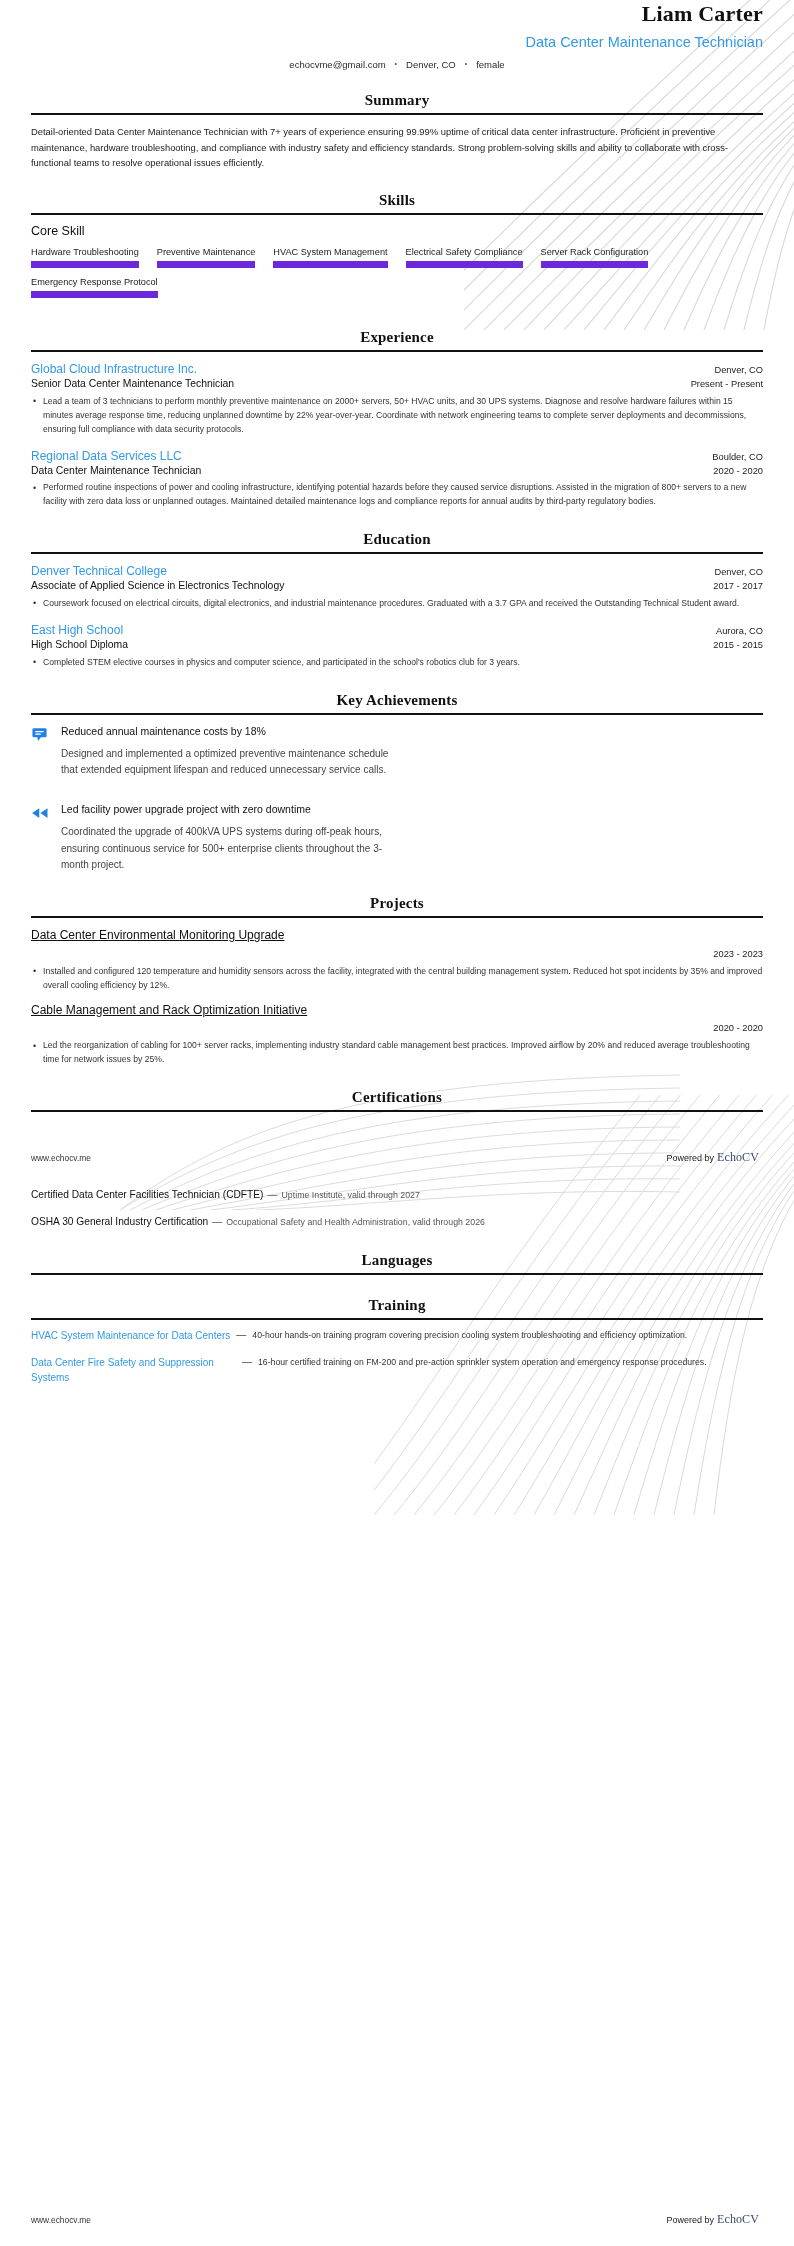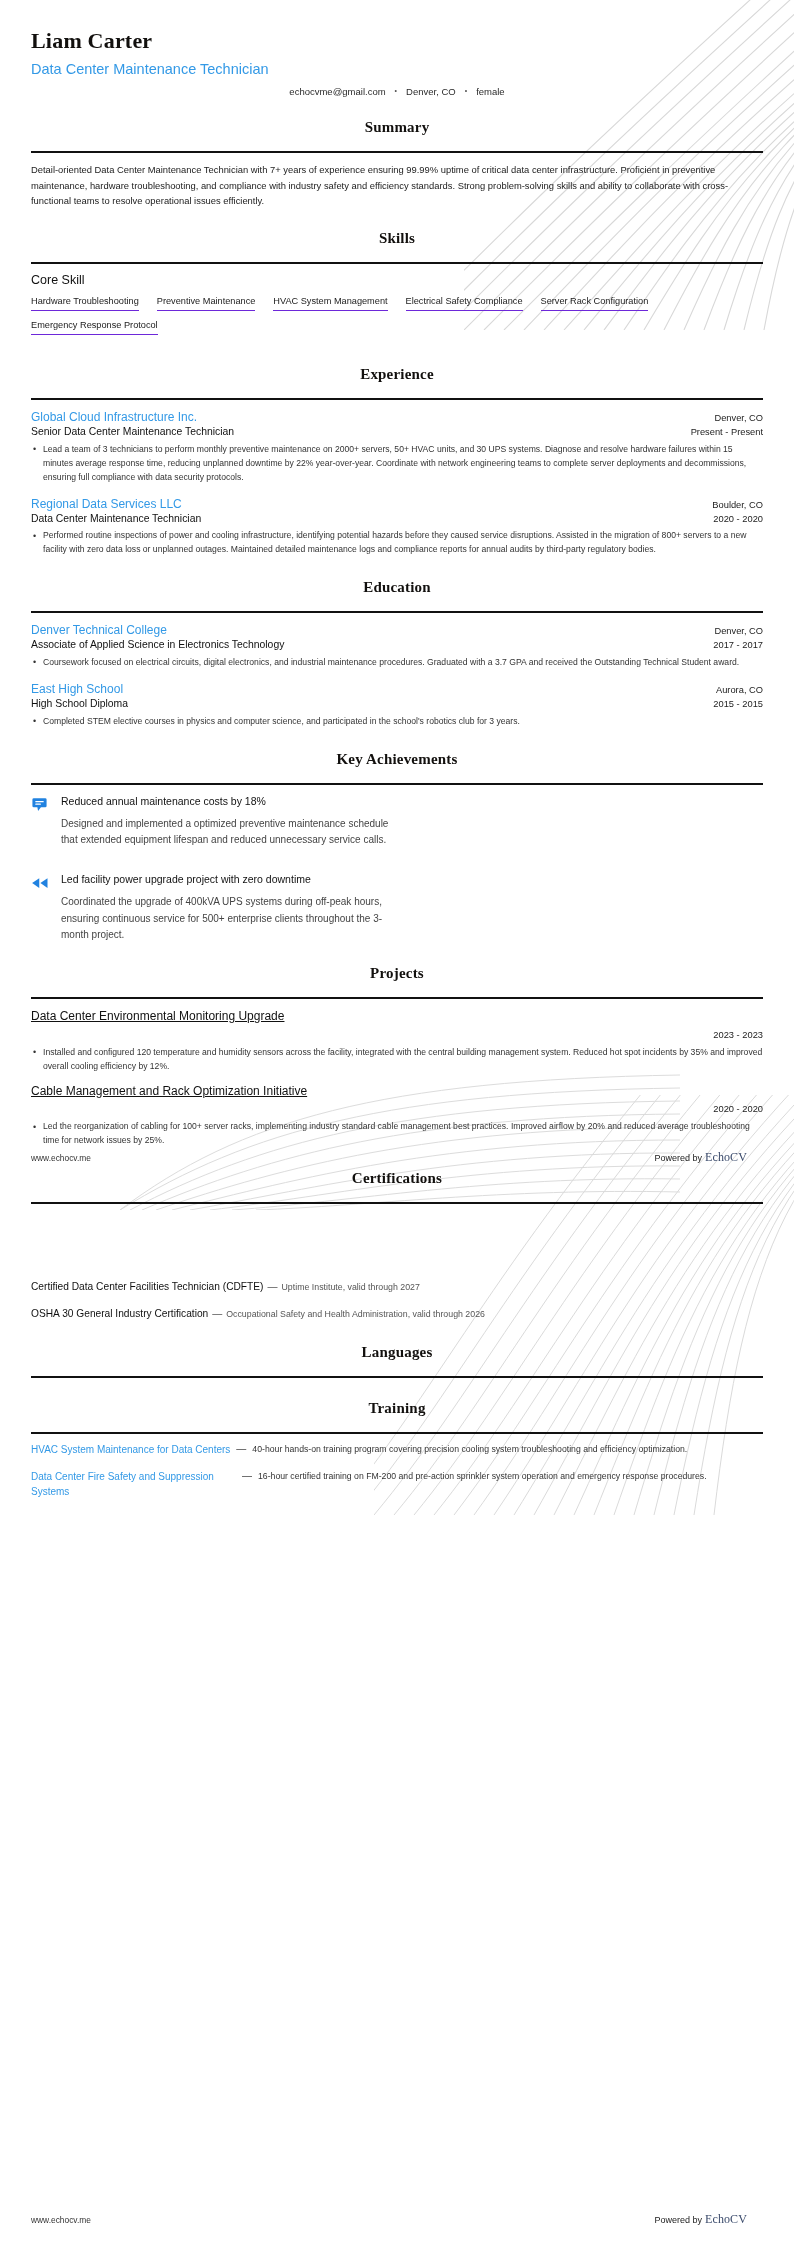--- a/index.html
+++ b/index.html
@@ -20,55 +20,55 @@
 
   
   .wave-art { position: absolute; pointer-events: none; z-index: 0; }
   .wave-tr { top: 0; right: 0; width: 330px; height: 330px; }
   .wave-mid { top: 1095px; right: 0; width: 420px; height: 420px; }
   .wave-mid2 { top: 1050px; left: 120px; width: 560px; height: 160px; }
 
   .content { position: relative; z-index: 2; padding: 0 31px; }
 
   
-  .hdr { text-align: left; padding-top: 27px; }
+  .hdr { text-align: right; }
   .hdr-name {
     font-family: "Liberation Serif", serif;
     font-size: 22px; font-weight: bold; letter-spacing: .2px;
     color: #12100e; line-height: 1.25;
   }
   .hdr-title {
     font-size: 14.5px; color: #3399e6; margin-top: 5px; line-height: 1.3;
   }
   .hdr-contact {
     margin-top: 8px; font-size: 9.5px; color: #2b2b2b;
     display: flex; justify-content: center; align-items: center; gap: 9px;
   }
   .dot-sep { font-size: 7px; color: #555; position: relative; top: -1px; }
 
   
   .section { margin-top: 22px; }
   .section-head {
     font-family: "Liberation Serif", serif;
     font-size: 15px; font-weight: bold; text-align: center;
-    color: #12100e; letter-spacing: .2px; padding-bottom: 15px;
+    color: #12100e; letter-spacing: .2px; padding-bottom: 4px;
   }
   .section-rule { border-bottom: 2px solid #111; margin-bottom: 9px; }
 
   
   .summary-text {
     font-size: 9.4px; line-height: 1.62; color: #222; text-align: left;
   }
 
   
   .skills-group-title { font-size: 12.5px; color: #111; margin-bottom: 9px; }
   .skill-row { display: flex; flex-wrap: wrap; gap: 0 18px; }
   .skill-chip {
     font-size: 9.2px; color: #222; padding-bottom: 4px;
-    border-bottom: 1px solid #6d28d9; margin-bottom: 9px; white-space: nowrap;
+    border-bottom: 7px solid #6d28d9; margin-bottom: 9px; white-space: nowrap;
   }
 
   
   .entry { margin-bottom: 11px; }
   .entry-row { display: flex; justify-content: space-between; align-items: baseline; }
   .entry-org { font-size: 12px; color: #3399e6; line-height: 1.35; }
   .entry-loc { font-size: 9.3px; color: #222; white-space: nowrap; padding-left: 10px; }
   .entry-role { font-size: 10.4px; color: #111; line-height: 1.4; }
   .entry-date { font-size: 9.3px; color: #222; white-space: nowrap; padding-left: 10px; }
   .bullets { margin-top: 3px; list-style: none; }
@@ -112,21 +112,21 @@
   .lang-fill { height: 100%; background: #2182e0; border-radius: 2px; }
 
   
   .train { display: flex; align-items: flex-start; margin-bottom: 13px; }
   .train-name { font-size: 10px; color: #3399e6; line-height: 1.45; flex: 0 0 auto; max-width: 205px; }
   .train-dash { font-size: 10px; color: #444; padding: 0 6px; flex: 0 0 auto; }
   .train-desc { font-size: 8.7px; color: #333; line-height: 1.6; flex: 1 1 auto; }
 
   
   .page-footer {
-    position: absolute; left: 31px; right: 47px;
+    position: absolute; left: 31px; right: 35px;
     display: flex; justify-content: space-between; align-items: baseline;
     z-index: 3;
   }
   .footer-url { font-size: 8.4px; color: #333; }
   .footer-brand { font-size: 9px; color: #222; }
   .footer-brand .brand-mark {
     font-family: "Liberation Serif", serif; font-size: 12px; color: #3a4a6b;
     letter-spacing: .1px; padding-left: 3px;
   }
   .footer-1 { top: 1150px; }

